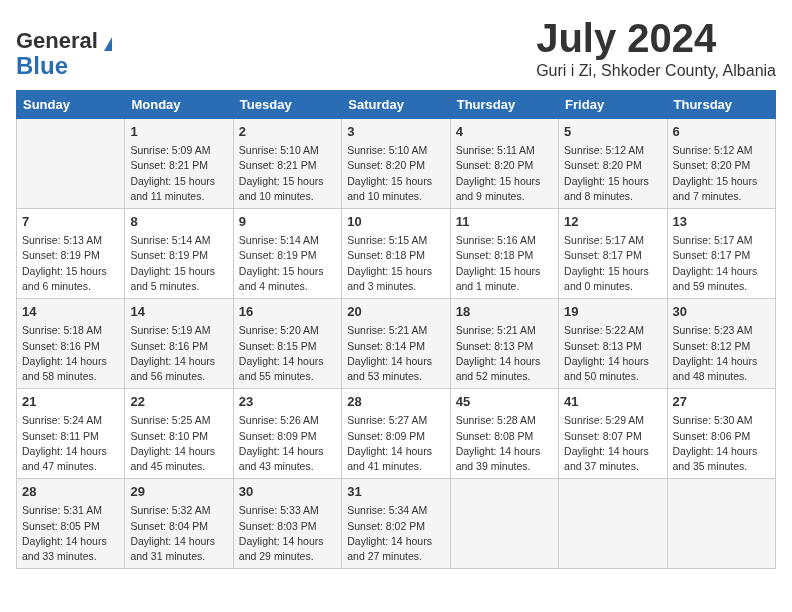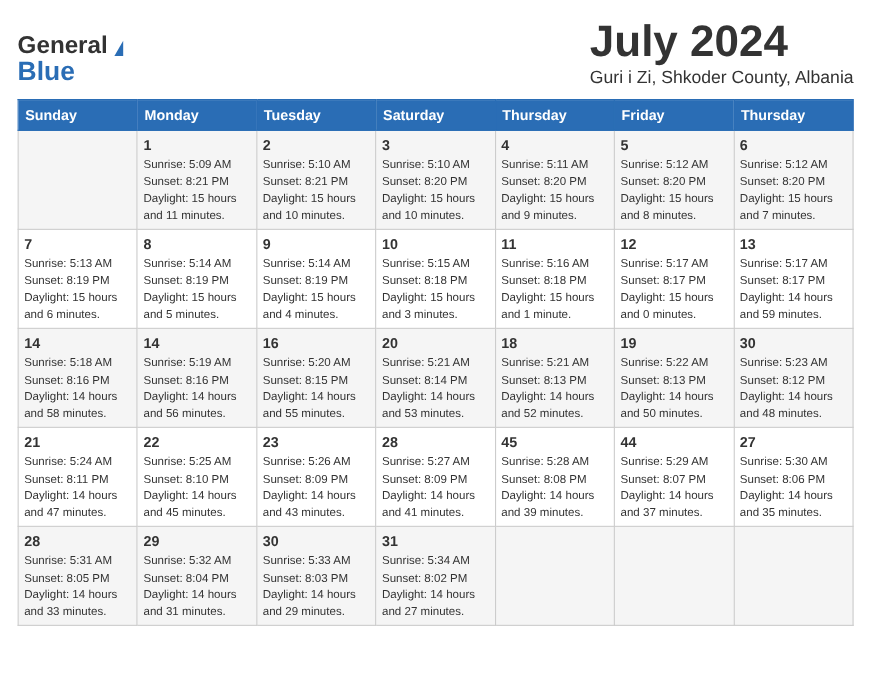--- a/index.html
+++ b/index.html
@@ -218,21 +218,21 @@
         </td>
         <td>
           <span class="day-number">28</span>
           <div class="day-info">Sunrise: 5:27 AM<br>Sunset: 8:09 PM<br>Daylight: 14 hours and 41 minutes.</div>
         </td>
         <td>
           <span class="day-number">45</span>
           <div class="day-info">Sunrise: 5:28 AM<br>Sunset: 8:08 PM<br>Daylight: 14 hours and 39 minutes.</div>
         </td>
         <td>
-          <span class="day-number">44</span>
+          <span class="day-number">41</span>
           <div class="day-info">Sunrise: 5:29 AM<br>Sunset: 8:07 PM<br>Daylight: 14 hours and 37 minutes.</div>
         </td>
         <td>
           <span class="day-number">27</span>
           <div class="day-info">Sunrise: 5:30 AM<br>Sunset: 8:06 PM<br>Daylight: 14 hours and 35 minutes.</div>
         </td>
       </tr>
       <tr>
         <td>
           <span class="day-number">28</span>

